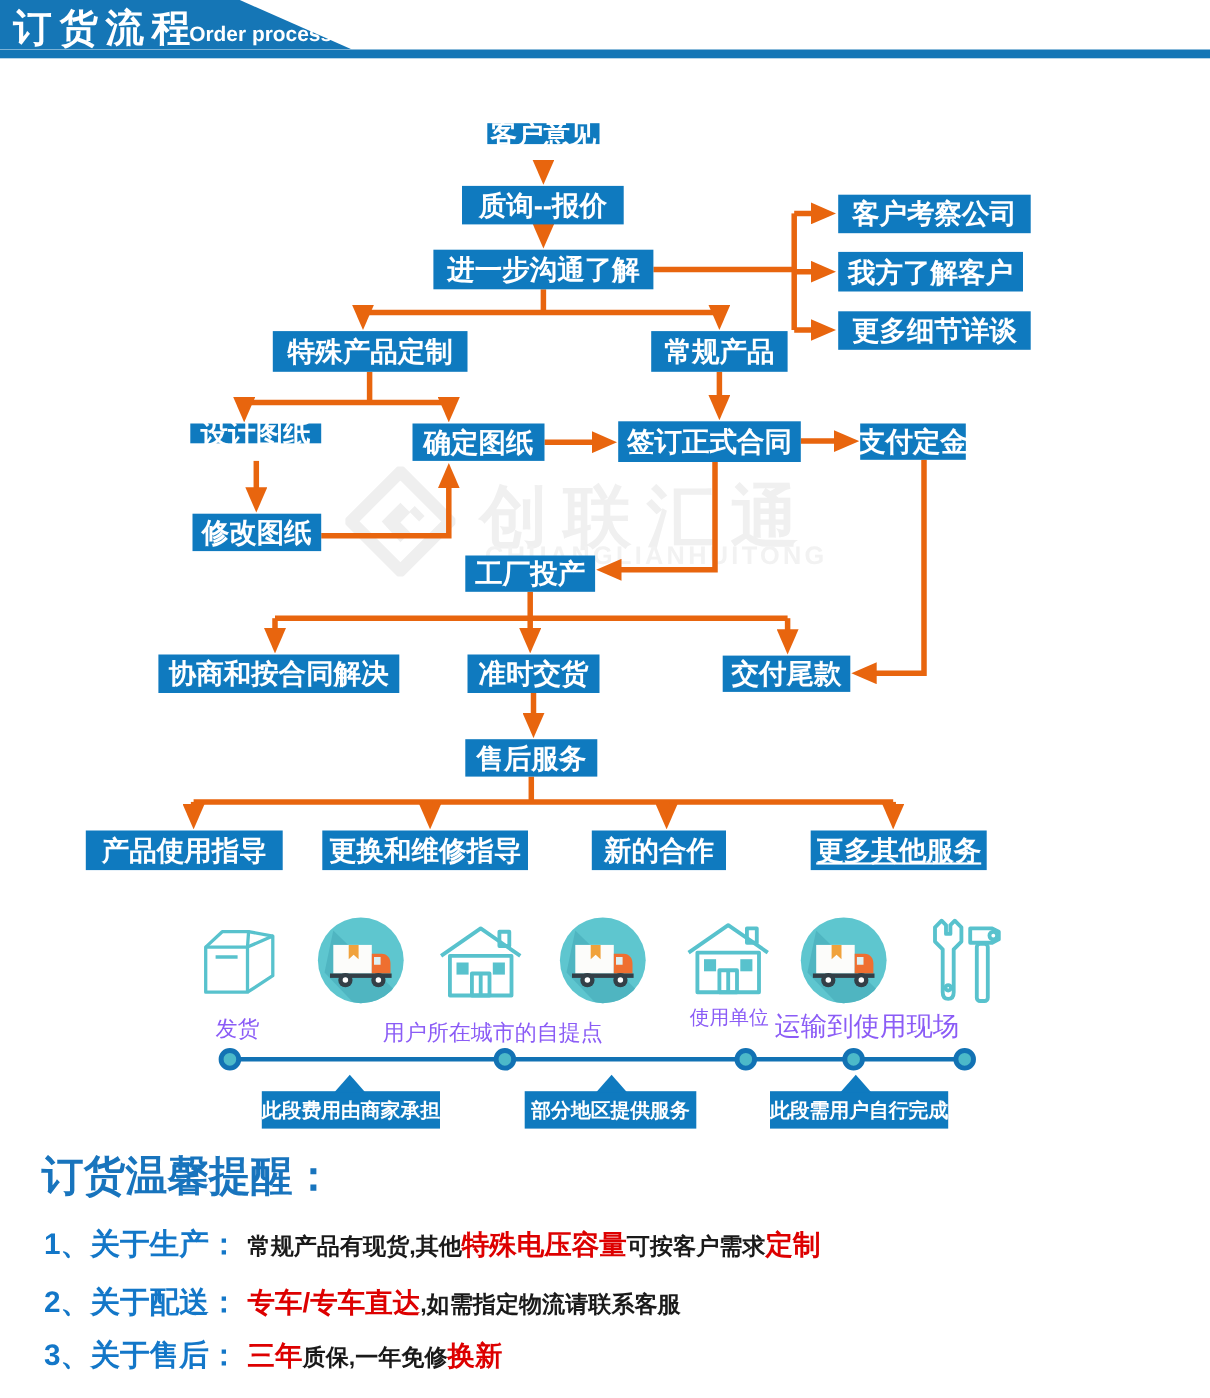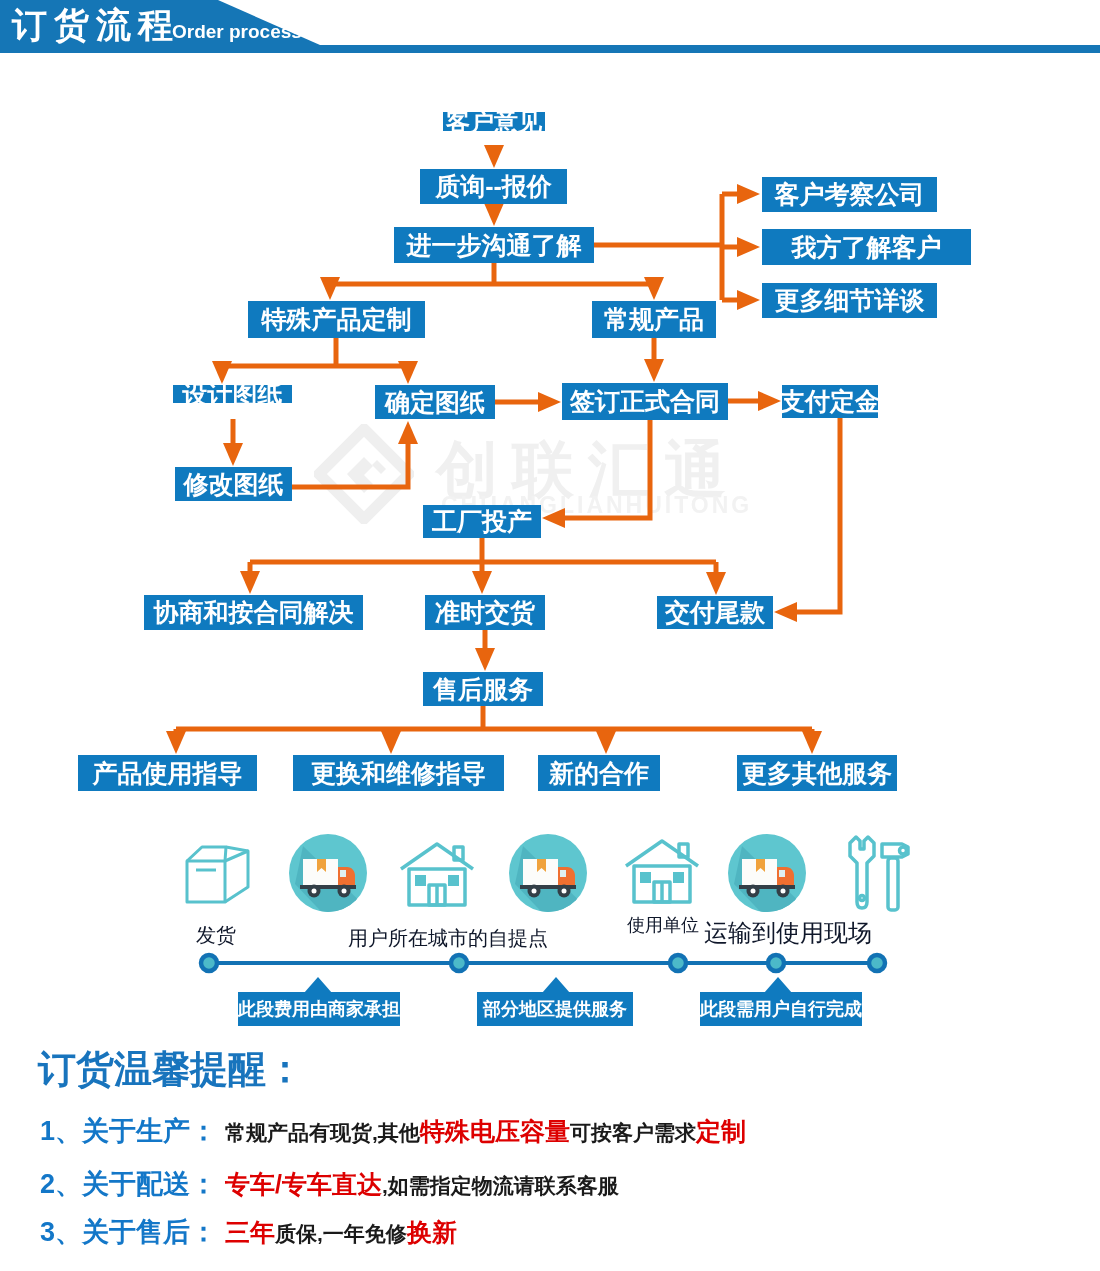--- a/index.html
+++ b/index.html
@@ -14,21 +14,21 @@
   .hdr-sub{position:absolute;left:172px;top:21px;color:#fff;font-size:19px;font-weight:700;}
   
   .wm{position:absolute;z-index:0;color:#f0f0f0;}
   .wm-zh{position:absolute;left:436px;top:428px;font-size:62px;font-weight:700;letter-spacing:14px;color:#f0f0f0;}
   .wm-en{position:absolute;left:441px;top:492px;font-size:23px;font-weight:700;letter-spacing:3px;color:#f2f2f2;}
   
   .fnode{position:absolute;z-index:2;background:#0f7abf;color:#fff;font-weight:700;font-size:25px;
          display:flex;align-items:center;justify-content:center;white-space:nowrap;}
   .connectors{position:absolute;left:0;top:0;z-index:1;}
   
-  .st-label{position:absolute;z-index:2;color:#0f172a;font-size:20px;white-space:nowrap;}
+  .st-label{position:absolute;z-index:2;color:#8b5cf6;font-size:20px;white-space:nowrap;}
   
   .ribbon{position:absolute;z-index:2;background:#0f7abf;color:#fff;font-weight:700;font-size:18px;
           height:34px;line-height:34px;text-align:center;white-space:nowrap;}
   .ribbon .ptr{position:absolute;top:-15px;width:0;height:0;border-left:14px solid transparent;
           border-right:14px solid transparent;border-bottom:16px solid #0f7abf;}
   
   .rm-head{position:absolute;left:38px;top:1044px;font-size:38px;font-weight:700;color:#1874bd;}
   .rm-line{position:absolute;left:40px;white-space:nowrap;}
   .rm-prefix{font-size:27px;font-weight:700;color:#1377c8;margin-right:8px;}
   .rm-dark{font-size:21px;font-weight:600;color:#1a1a1a;}
@@ -106,38 +106,38 @@
         <circle cx="776" cy="963" r="8"></circle>
         <circle cx="877" cy="963" r="8"></circle>
       </g>
     </g>
   </svg>
 
   <div class="fnode" style="left:443px;top:112px;width:102px;height:19px;font-size:24px;">客户意见</div>
   <div class="fnode" style="left:420px;top:169px;width:147px;height:35px;">质询--报价</div>
   <div class="fnode" style="left:394px;top:227px;width:200px;height:36px;">进一步沟通了解</div>
   <div class="fnode" style="left:762px;top:177px;width:175px;height:35px;">客户考察公司</div>
-  <div class="fnode" style="left:762px;top:229px;width:209px;height:36px;">我方了解客户</div>
+  <div class="fnode" style="left:762px;top:229px;width:168px;height:36px;">我方了解客户</div>
   <div class="fnode" style="left:762px;top:283px;width:175px;height:35px;">更多细节详谈</div>
   <div class="fnode" style="left:248px;top:301px;width:177px;height:37px;">特殊产品定制</div>
   <div class="fnode" style="left:592px;top:301px;width:124px;height:37px;">常规产品</div>
   <div class="fnode" style="left:173px;top:385px;width:119px;height:18px;">设计图纸</div>
   <div class="fnode" style="left:375px;top:385px;width:120px;height:34px;">确定图纸</div>
   <div class="fnode" style="left:562px;top:383px;width:166px;height:37px;">签订正式合同</div>
   <div class="fnode" style="left:782px;top:385px;width:96px;height:33px;">支付定金</div>
   <div class="fnode" style="left:175px;top:467px;width:117px;height:34px;">修改图纸</div>
   <div class="fnode" style="left:423px;top:505px;width:118px;height:33px;">工厂投产</div>
   <div class="fnode" style="left:144px;top:595px;width:219px;height:35px;">协商和按合同解决</div>
   <div class="fnode" style="left:425px;top:595px;width:120px;height:35px;">准时交货</div>
   <div class="fnode" style="left:657px;top:596px;width:116px;height:33px;">交付尾款</div>
   <div class="fnode" style="left:423px;top:672px;width:120px;height:34px;">售后服务</div>
   <div class="fnode" style="left:78px;top:755px;width:179px;height:36px;">产品使用指导</div>
-  <div class="fnode" style="left:293px;top:755px;width:211px;height:36px;">更换和维修指导</div>
+  <div class="fnode" style="left:293px;top:755px;width:187px;height:36px;">更换和维修指导</div>
   <div class="fnode" style="left:538px;top:755px;width:122px;height:36px;">新的合作</div>
-  <div class="fnode" style="left:737px;top:755px;width:160px;height:36px;">更多其他服务</div>
+  <div class="fnode" style="left:737px;top:755px;width:160px;height:36px;text-decoration:underline;">更多其他服务</div>
 
   <svg style="position:absolute;left:182px;top:838px;z-index:2;" width="72" height="70" viewBox="0 0 72 70">
     <g stroke="#58c2cd" stroke-width="3" fill="none" stroke-linejoin="round">
       <path d="M5,23 H43 V64 H5 Z"></path>
       <path d="M43,23 L66,13 L66,49 L43,64"></path>
       <path d="M5,23 L20,9 L44,9 L43,23"></path>
       <path d="M44,9 L66,13"></path>
       <path d="M14,32 H34"></path>
     </g>
   </svg>

